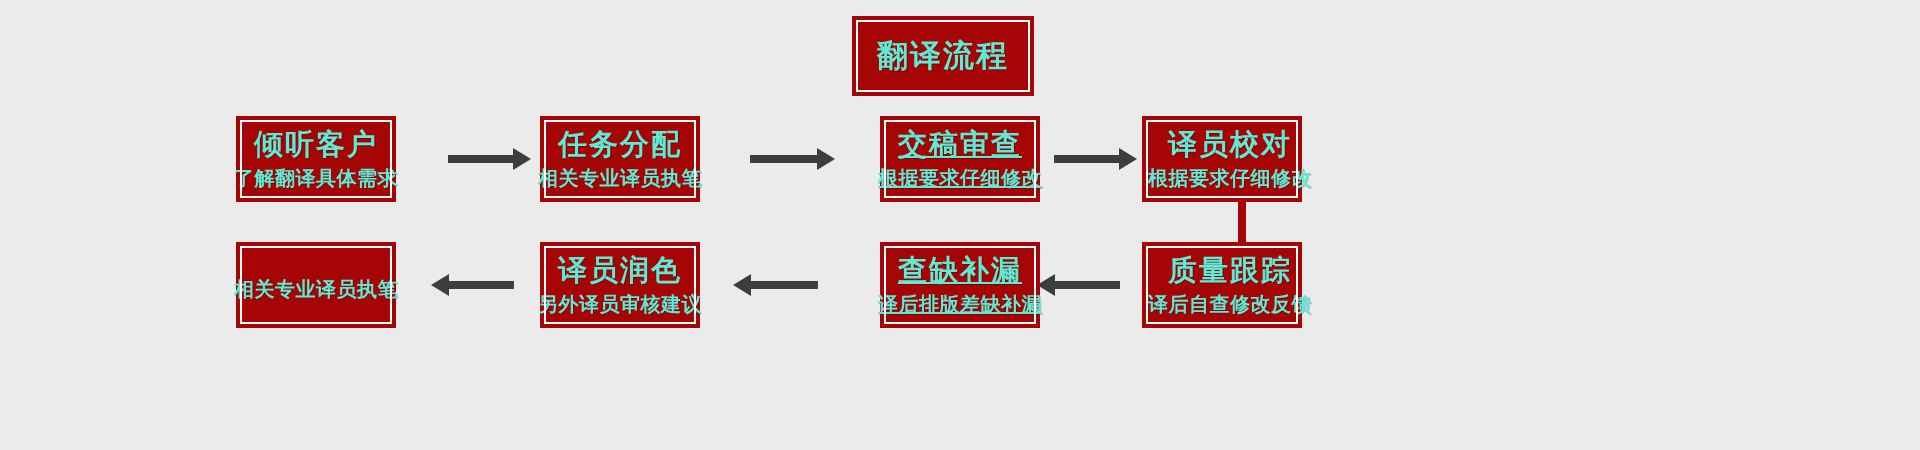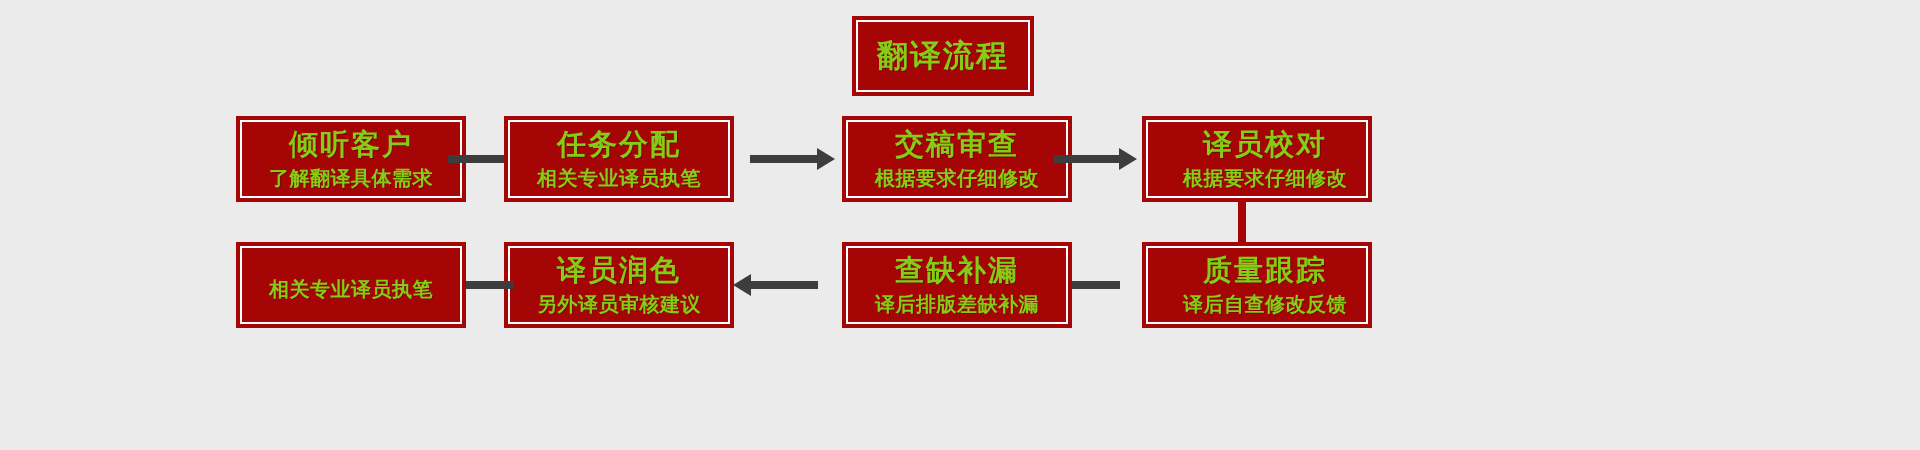--- a/index.html
+++ b/index.html
@@ -24,21 +24,21 @@
     position: absolute;
     box-sizing: border-box;
     background: #a60505;
     border: 3px solid #a60505;
     outline: 2px solid #ffffff;
     outline-offset: -6px;
     display: flex;
     flex-direction: column;
     align-items: center;
     justify-content: center;
-    color: #84cc16;
+    color: #5eead4;
     text-align: center;
     line-height: 1.1;
   }
   .node .title {
     font-size: 29px;
     font-weight: bold;
     letter-spacing: 2px;
     text-shadow: 1px 1px 0 rgba(0,0,0,0.25);
     white-space: nowrap;
   }
@@ -58,30 +58,30 @@
     width: 182px;
     height: 80px;
   }
   .node-title .title {
     font-size: 31px;
     margin: 0;
   }
 
   
   .node-proc {
-    width: 230px;
+    width: 160px;
     height: 86px;
     text-align: center;
   }
   .row1 { top: 116px; }
   .row2 { top: 242px; }
 
   .col1 { left: 236px; }
-  .col2 { left: 504px; }
-  .col3 { left: 842px; }
+  .col2 { left: 540px; }
+  .col3 { left: 880px; text-decoration: underline; }
   .col4 { left: 1142px; padding-left: 16px; }
 
   
   .arrow {
     position: absolute;
     height: 8px;
     background: #3d3d3d;
   }
   .arrow::after {
     content: "";

